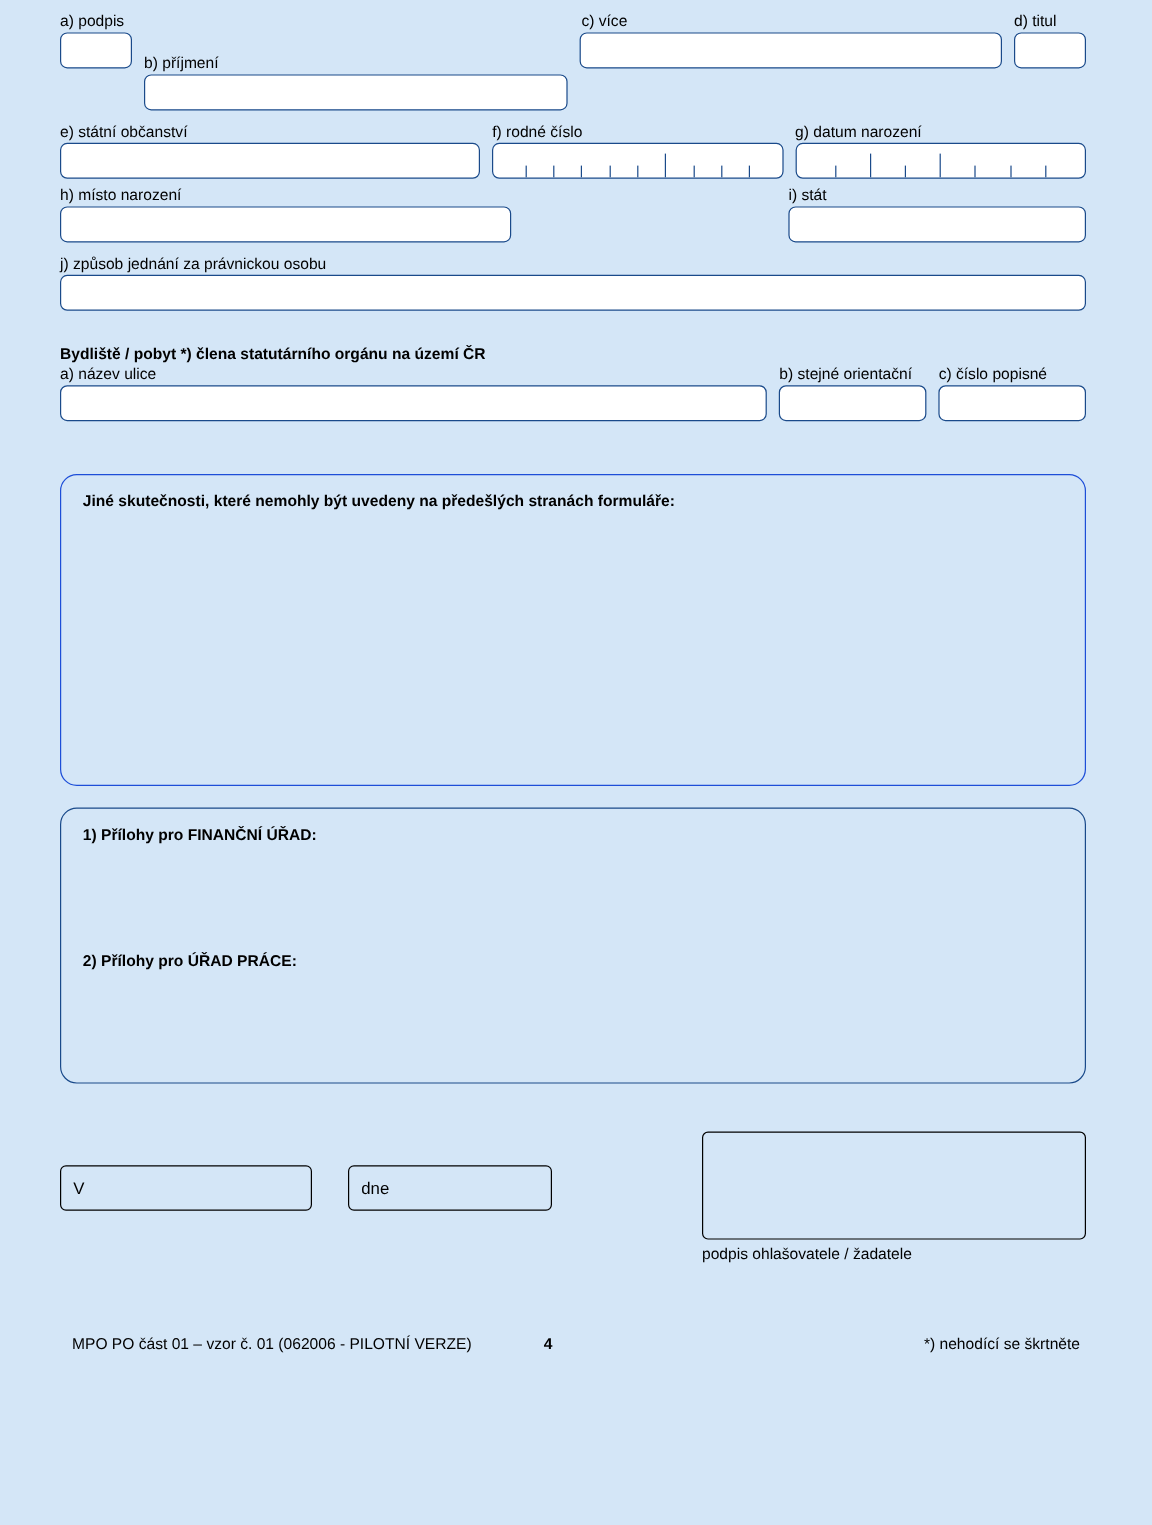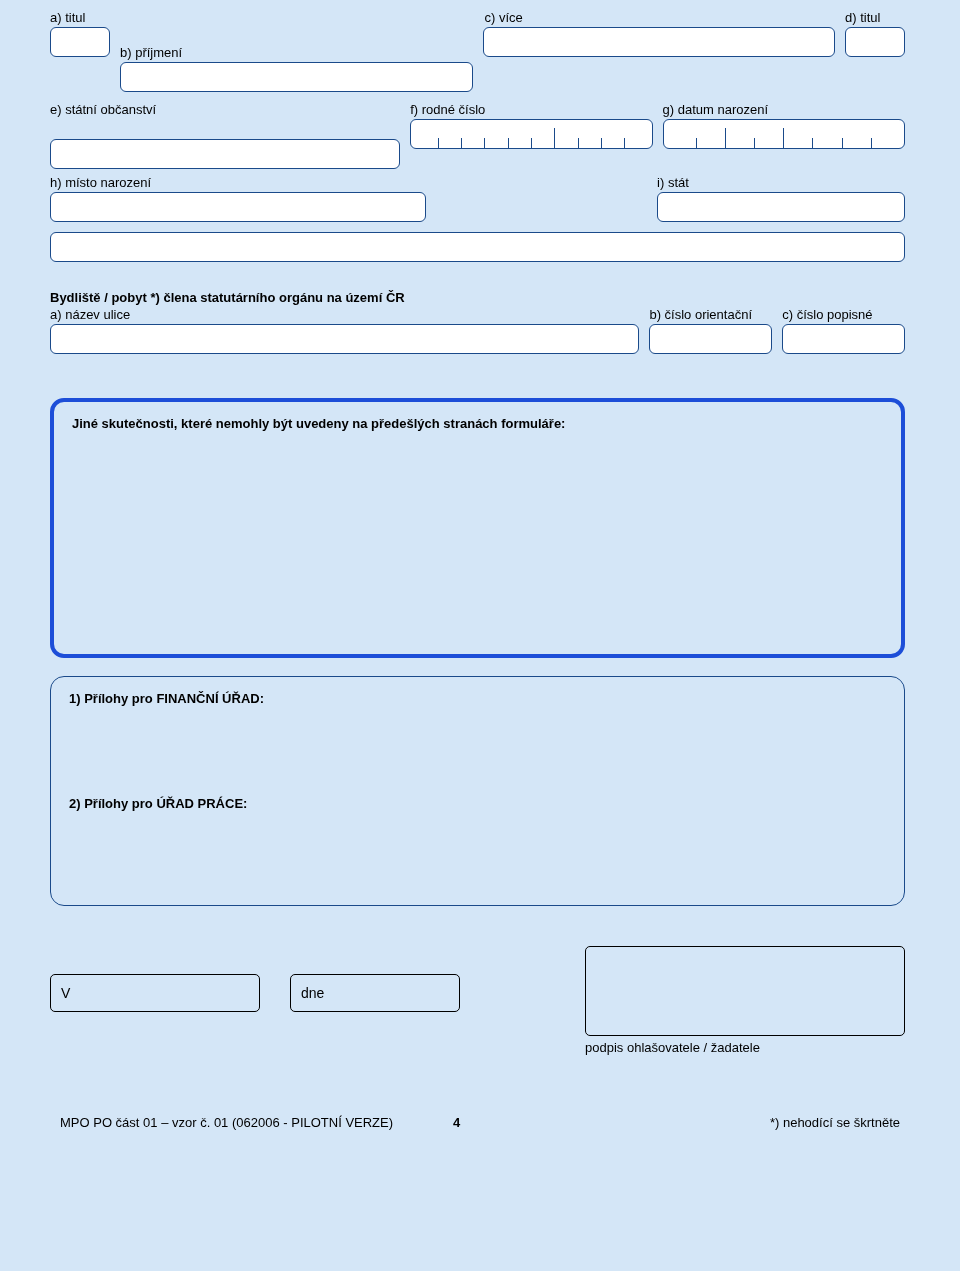--- a/index.html
+++ b/index.html
@@ -36,21 +36,21 @@
     border-right: 1px solid #1a4a8a;
     height: 10px;
   }
   .seg:last-child { border-right: none; }
   .seg-gap { width: 1px; background: #1a4a8a; height: 20px; align-self: flex-end; }
   .row { display: flex; gap: 10px; margin-bottom: 6px; }
   .col { display: flex; flex-direction: column; }
   .section-spacer { height: 22px; }
   .jine-box {
     background: transparent;
-    border: 4px solid #1d4ed8;
+    border: 1px solid #1d4ed8;
     border-radius: 14px;
     padding: 14px 18px;
     min-height: 260px;
     margin: 0 55px 0 50px;
   }
   .prilohy-box {
     background: transparent;
     border: 1px solid #1a4a8a;
     border-radius: 14px;
     padding: 14px 18px;
@@ -107,39 +107,39 @@
   }
   .footer .page { font-weight: bold; margin-left: 60px; }
 </style>
 </head>
 <body>
 
 <div class="form-area">
 
   <div class="row">
     <div class="col" style="width:60px;">
-      <div class="label">a) titul</div>
+      <div class="label">a) podpis</div>
       <div class="field"></div>
     </div>
     <div class="col" style="flex:1;margin-top:35px;">
       <div class="label">b) příjmení</div>
       <div class="field"></div>
     </div>
     <div class="col" style="flex:1;">
       <div class="label" style="margin-left:2px;">c) více</div>
       <div class="field"></div>
     </div>
     <div class="col" style="width:60px;">
       <div class="label">d) titul</div>
       <div class="field"></div>
     </div>
   </div>
 
   <div class="row" style="margin-top:10px;">
-    <div class="col" style="flex:1.3;gap:20px;">
+    <div class="col" style="flex:1.3;">
       <div class="label">e) státní občanství</div>
       <div class="field"></div>
     </div>
     <div class="col" style="flex:0.9;">
       <div class="label">f) rodné číslo</div>
       <div class="seg-field">
         <div class="seg"></div>
           <div class="seg"></div>
           <div class="seg"></div>
         <div class="seg"></div>
@@ -176,35 +176,36 @@
     </div>
     <div style="flex:1;"></div>
     <div class="col" style="width:29%;">
       <div class="label">i) stát</div>
       <div class="field"></div>
     </div>
   </div>
 
   <div class="row" style="margin-top:10px;">
     <div class="col" style="width:100%;">
+      <div class="label">j) způsob jednání za právnickou osobu</div>
       <div class="field"></div>
     </div>
   </div>
 
   <div class="section-spacer"></div>
 
   <div class="bold">Bydliště / pobyt *) člena statutárního orgánu na území ČR</div>
 
   <div class="row" style="margin-top:2px;">
     <div class="col" style="flex:2.4;">
       <div class="label">a) název ulice</div>
       <div class="field"></div>
     </div>
     <div class="col" style="flex:0.5;">
-      <div class="label" style="white-space:nowrap;">b) číslo orientační</div>
+      <div class="label" style="white-space:nowrap;">b) stejné orientační</div>
       <div class="field"></div>
     </div>
     <div class="col" style="flex:0.5;">
       <div class="label" style="white-space:nowrap;">c) číslo popisné</div>
       <div class="field"></div>
     </div>
   </div>
 
 
 </div>

